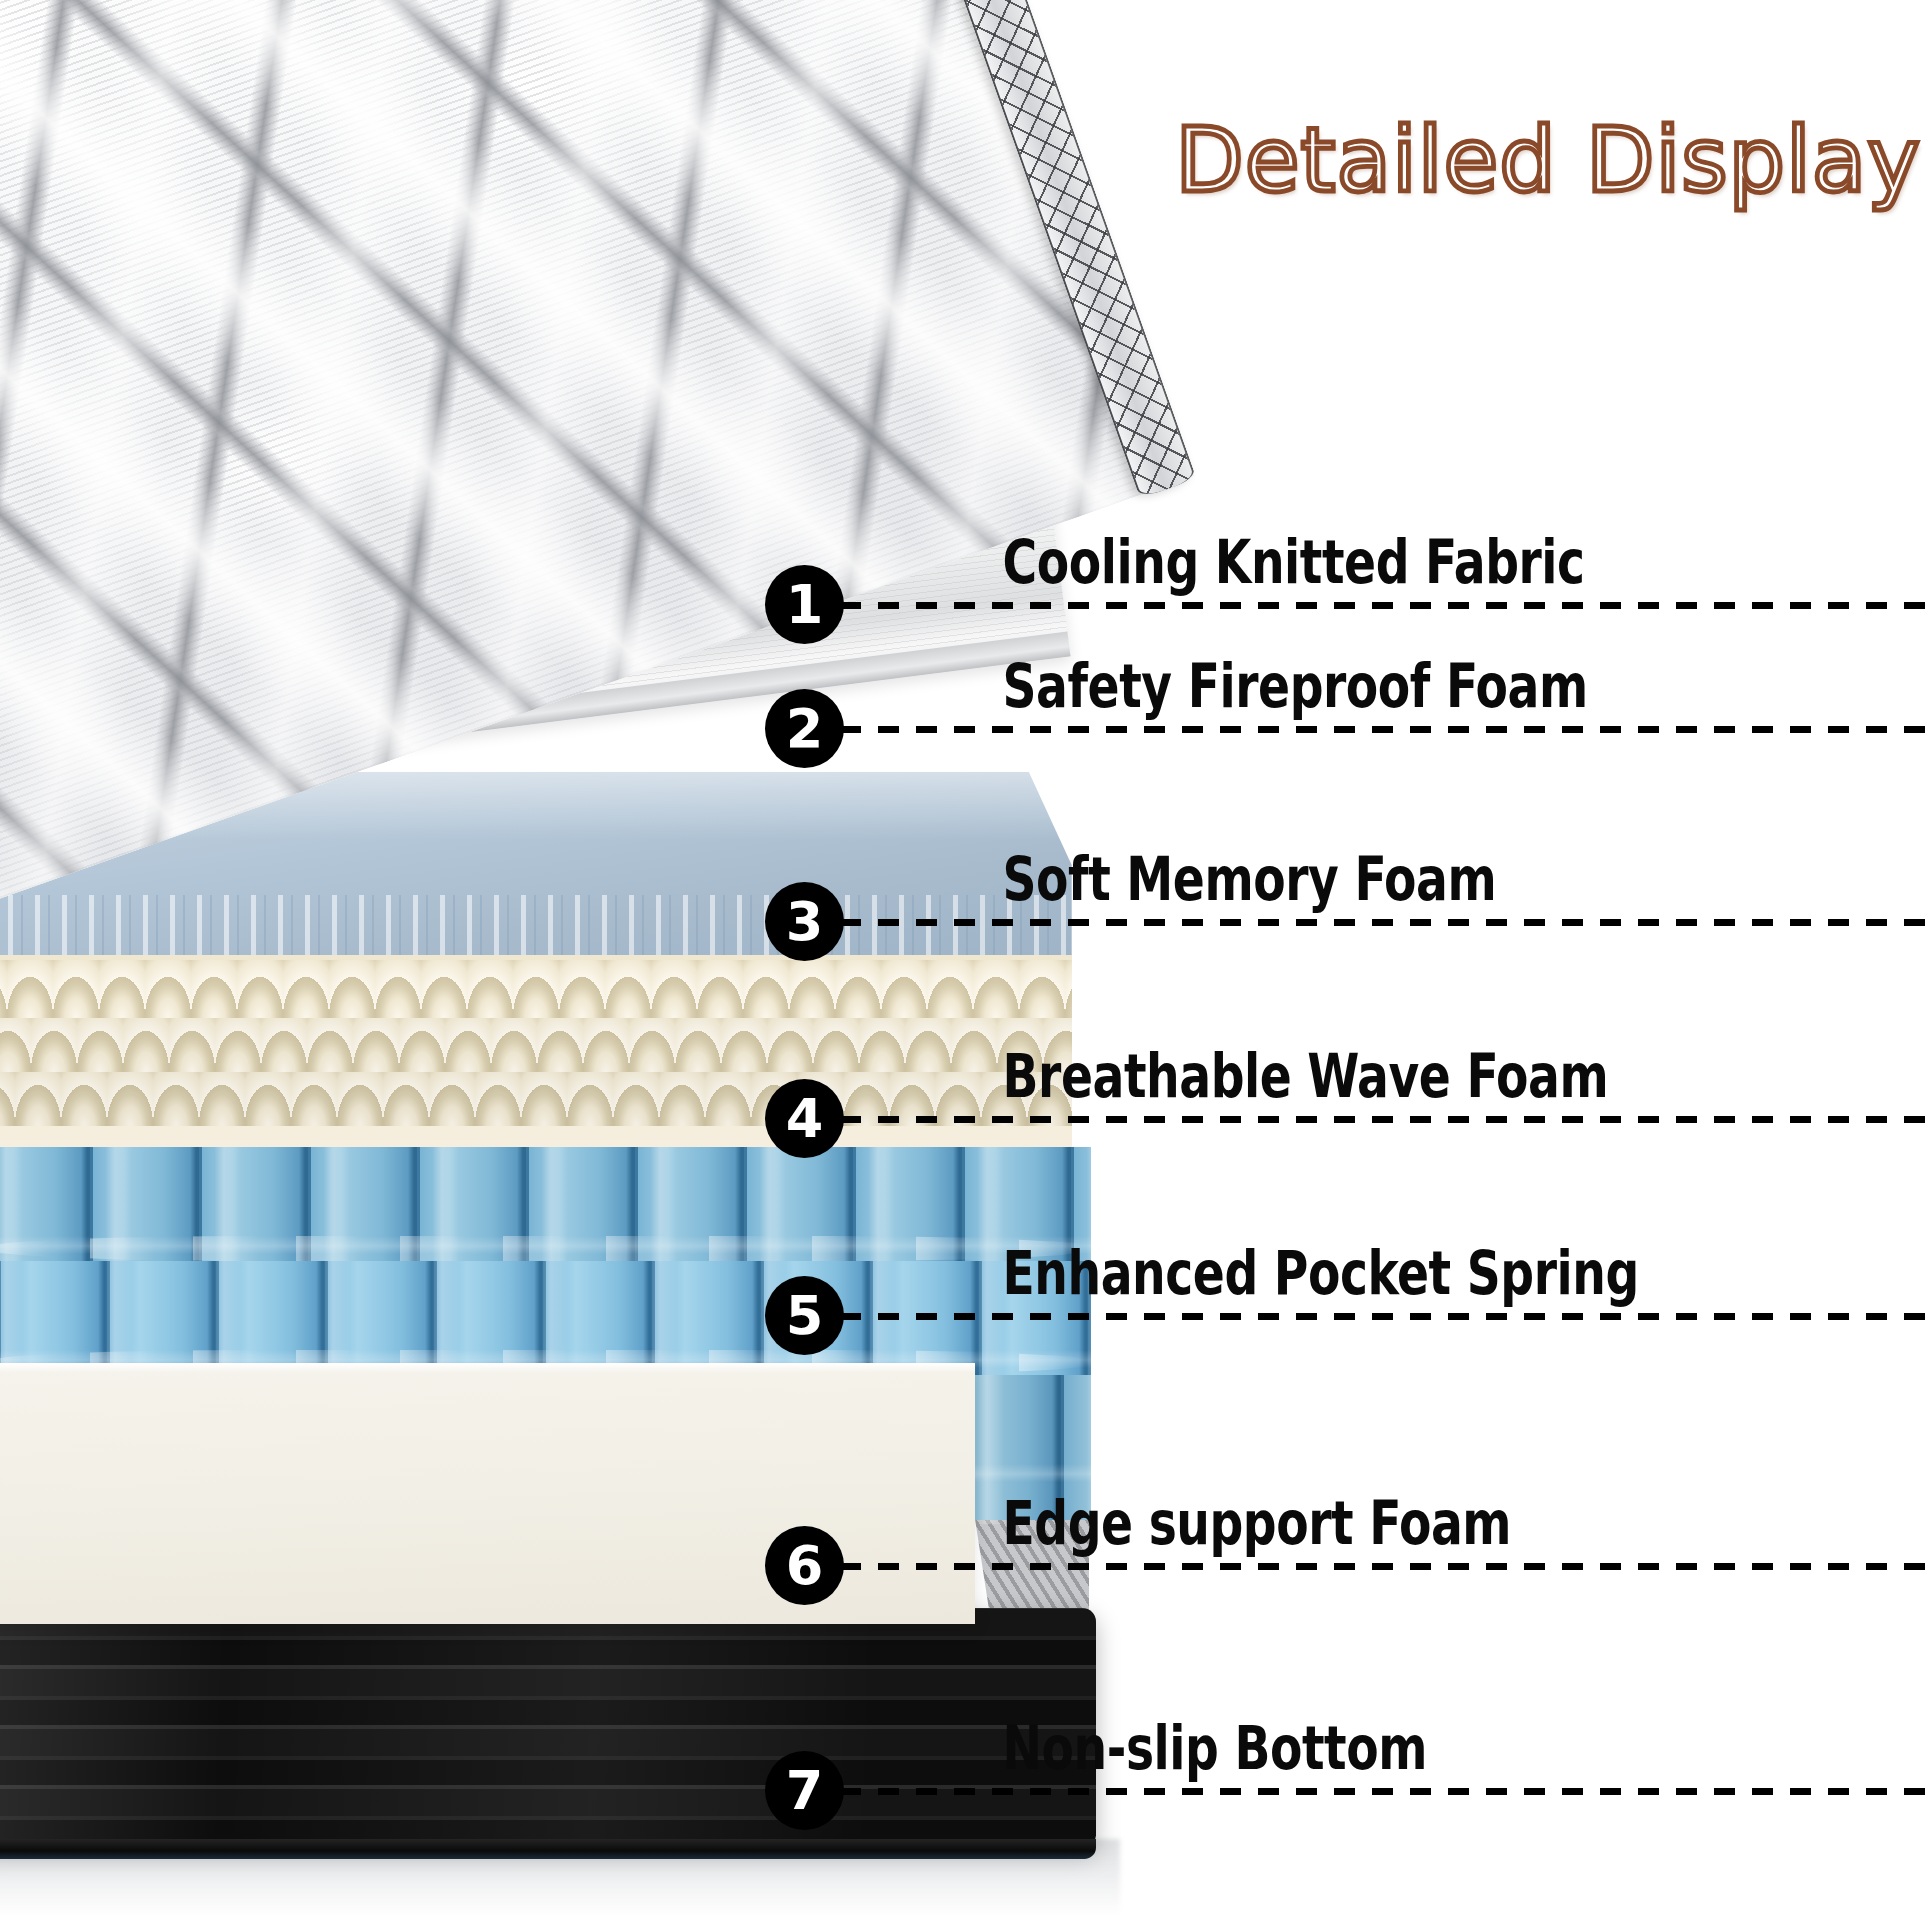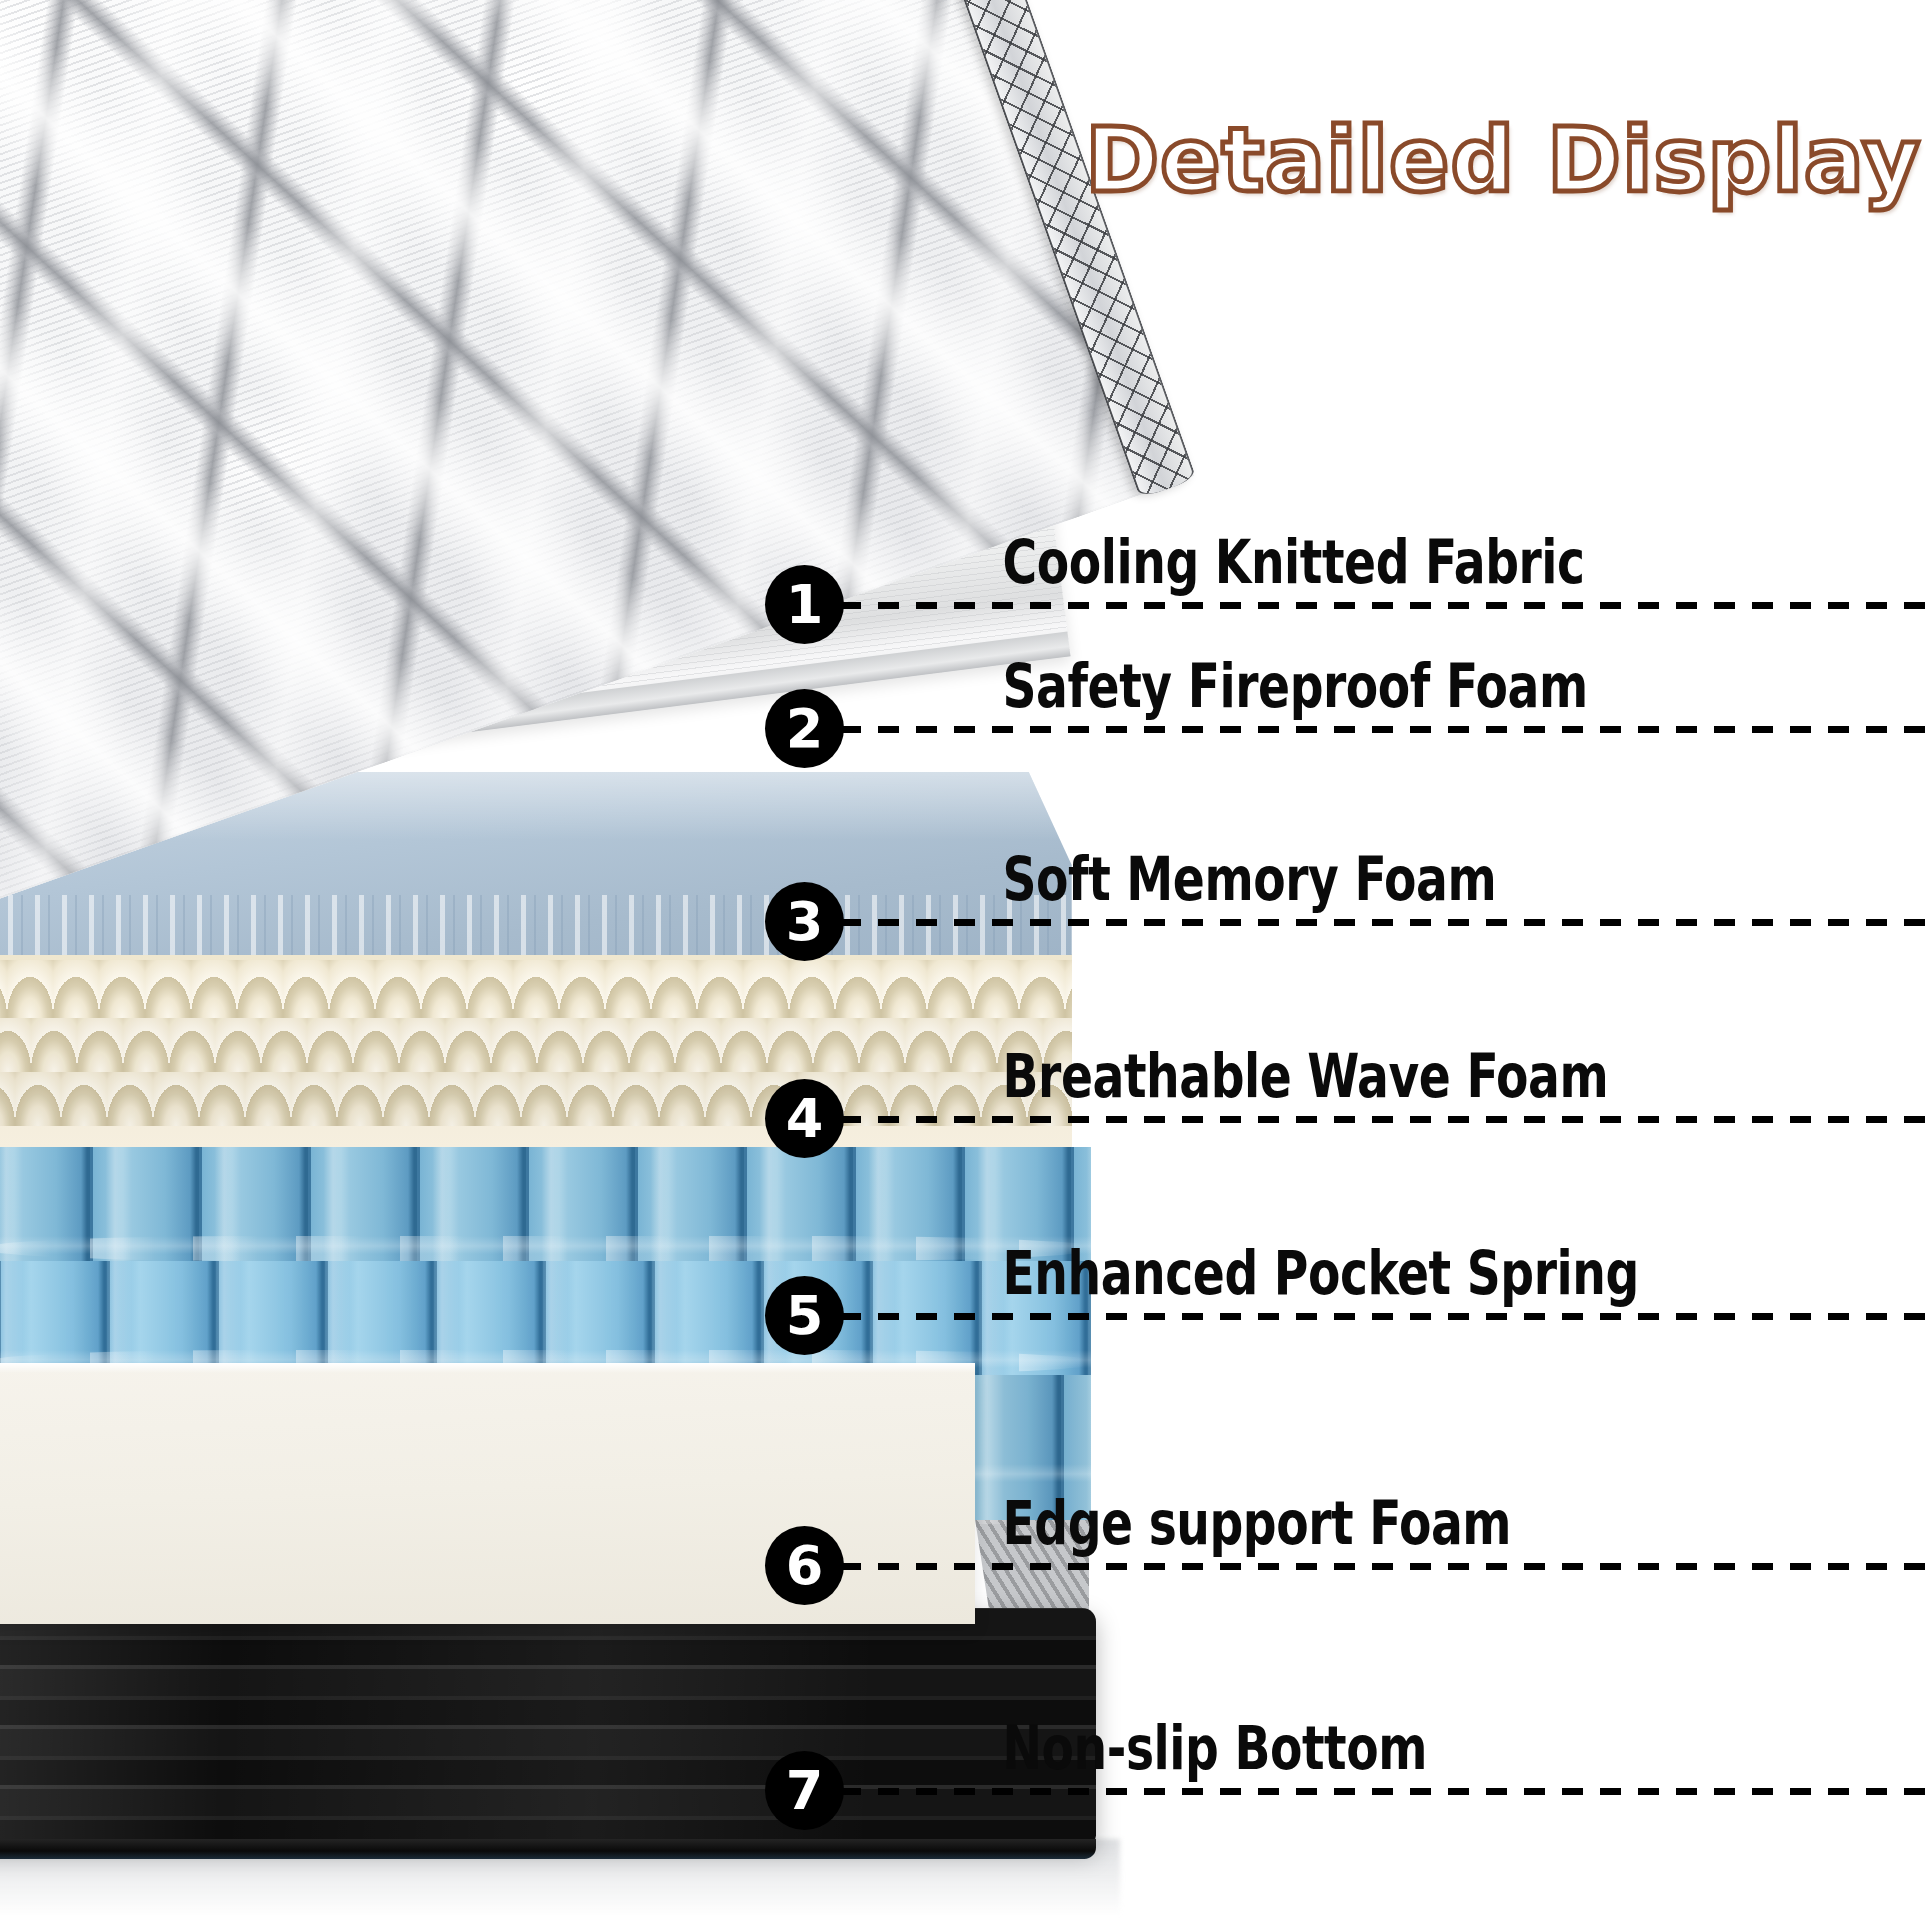--- a/index.html
+++ b/index.html
@@ -20,21 +20,21 @@
   }
 
   
   #title {
     position: absolute;
     left: 898px;
     top: 116px;
     width: 1023px;
     text-align: right;
     font-family: "DejaVu Sans", sans-serif;
-    font-weight: 700;
+    font-weight: 400;
     font-size: 89px;
     letter-spacing: 1px;
     line-height: 1;
     color: #ffffff;
     -webkit-text-stroke: 4.8px #8a4a2a;
     text-shadow: 2.9px 3.9px 3.9px rgba(150,110,85,0.30);
     white-space: nowrap;
     z-index: 60;
   }
 

